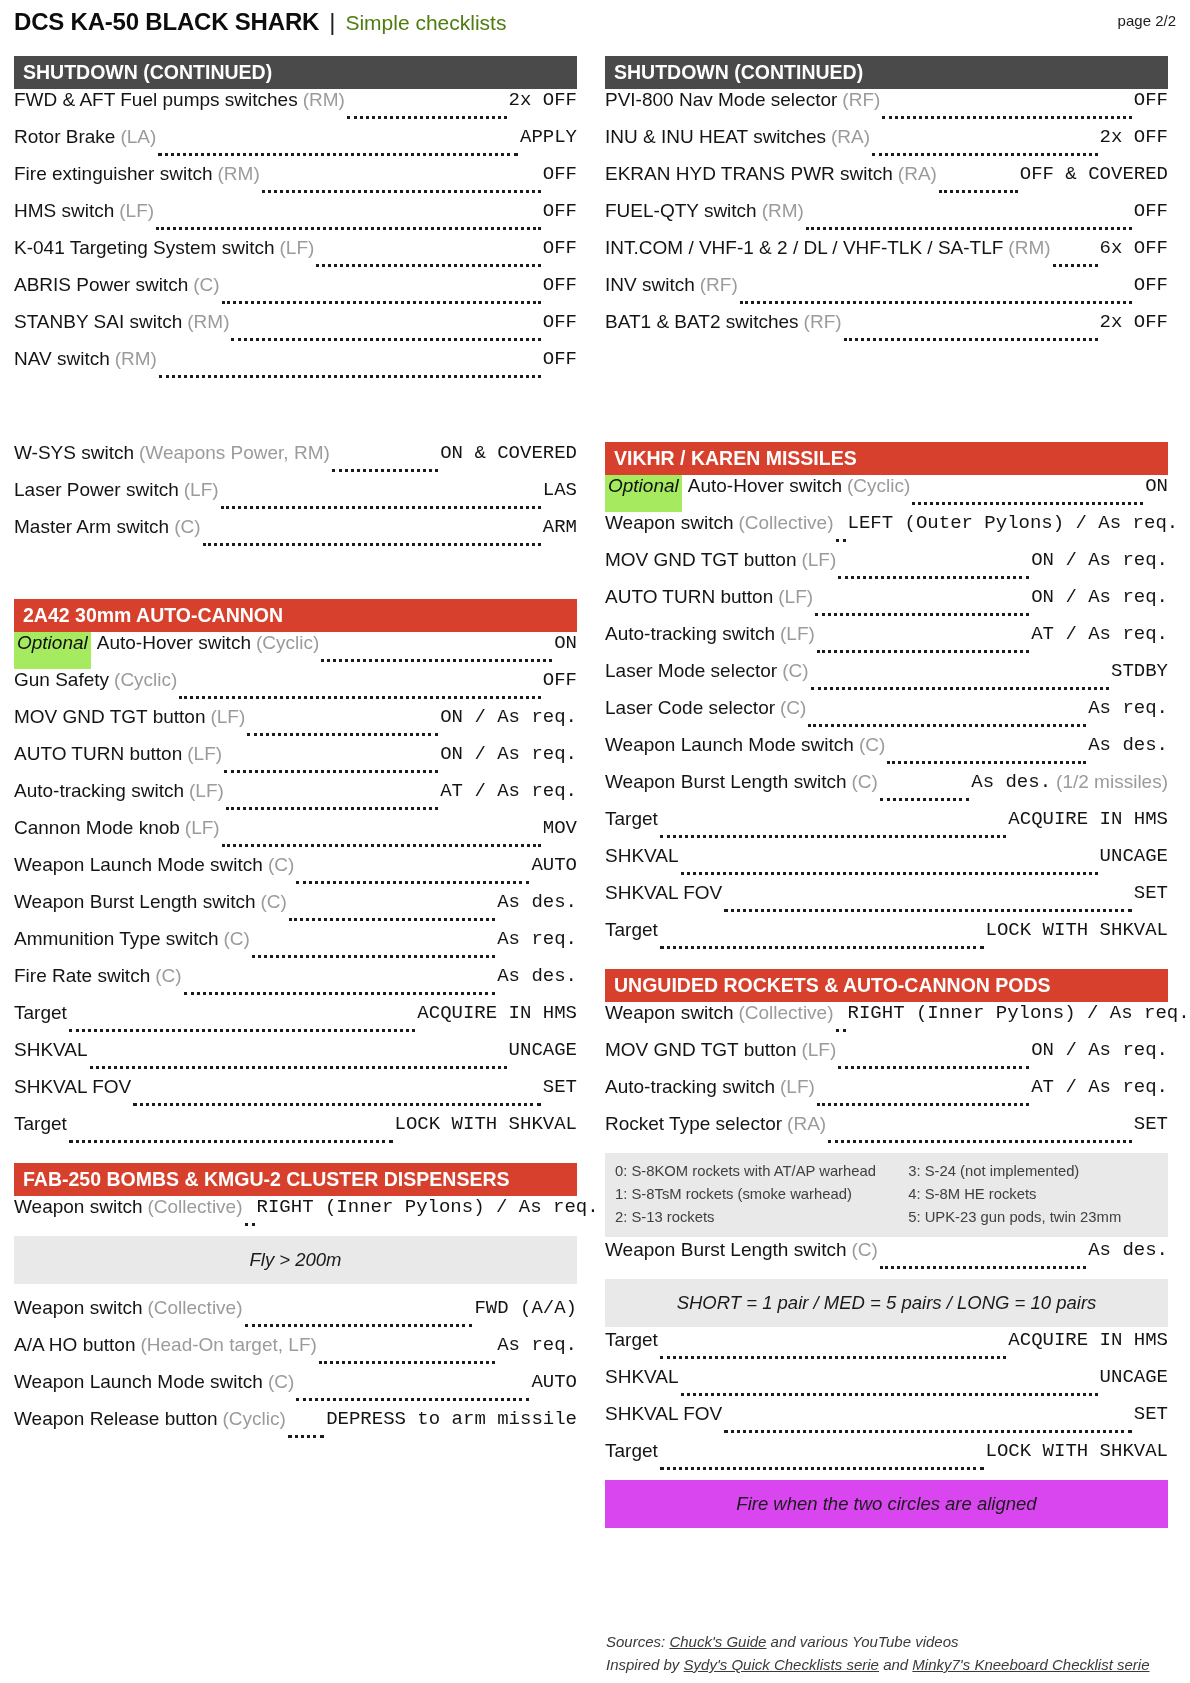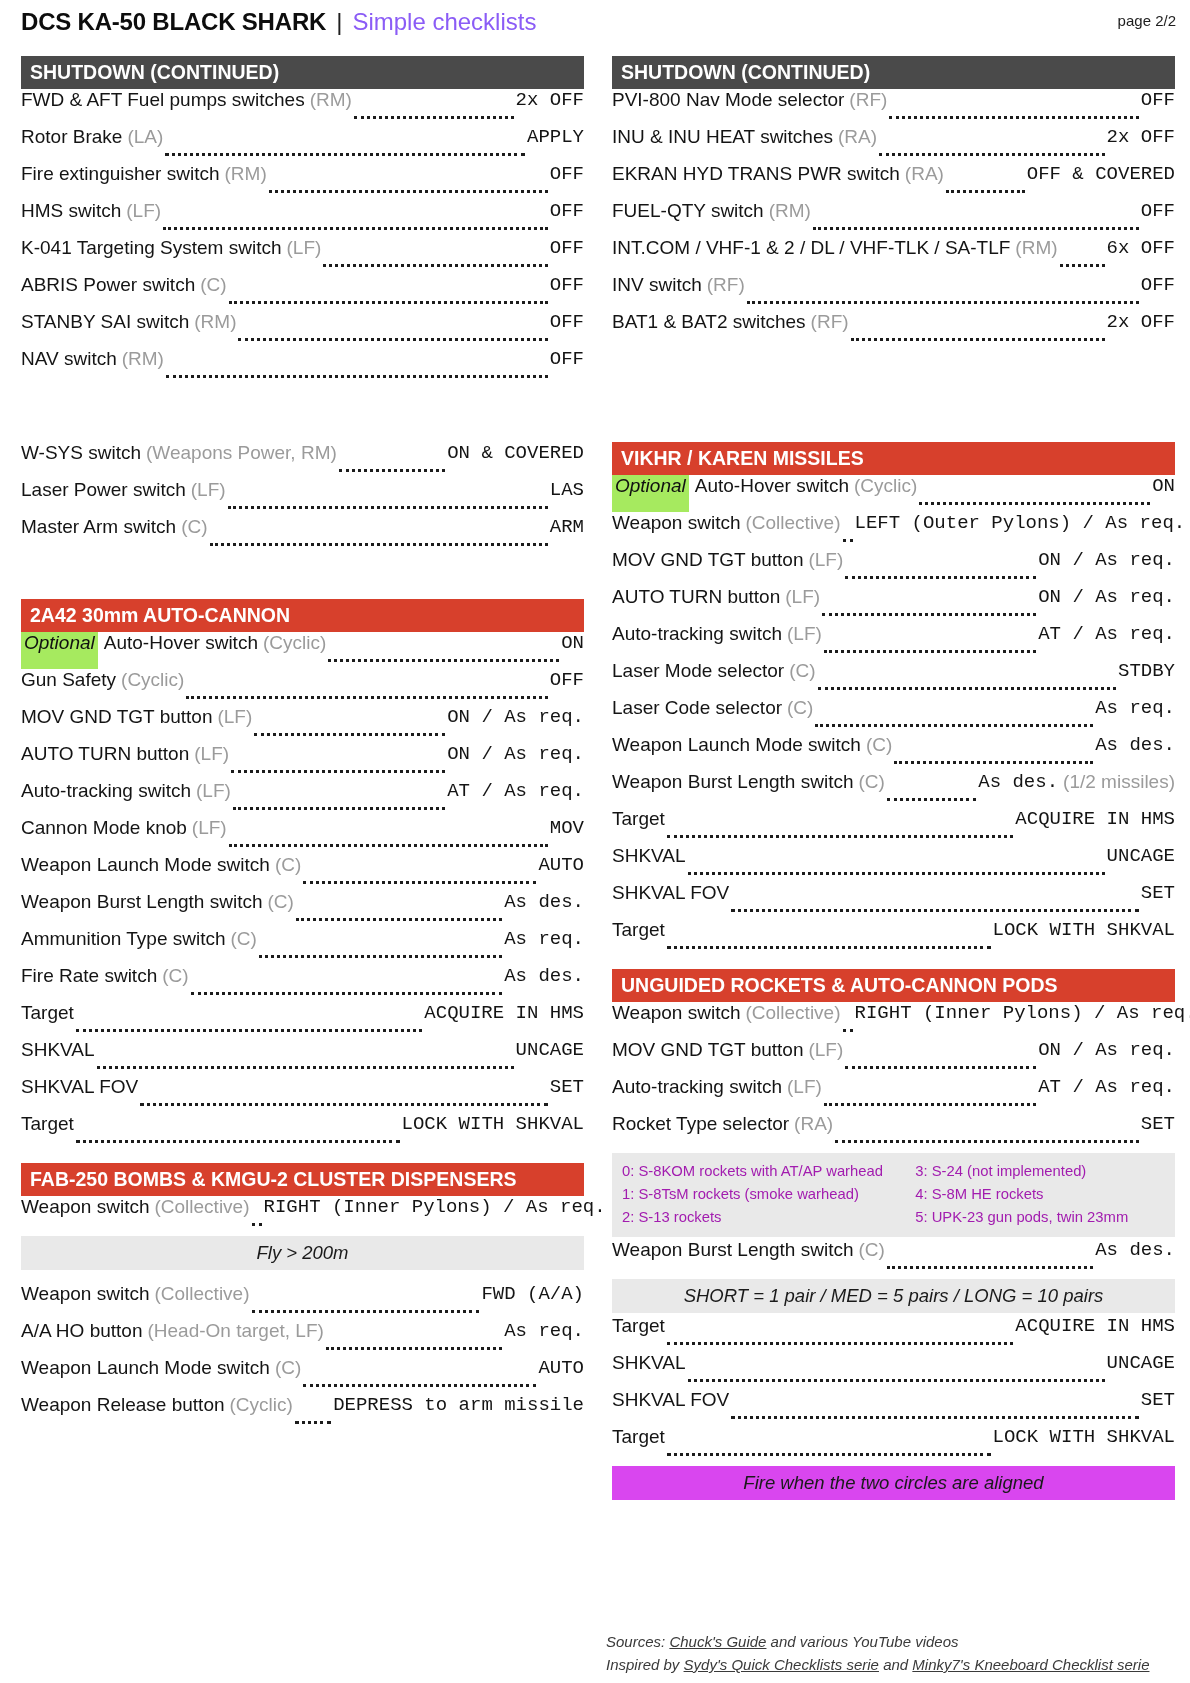--- a/index.html
+++ b/index.html
@@ -1,26 +1,26 @@
 <!DOCTYPE html>
 <html><head>
 <meta charset="utf-8">
 <style>
   html,body{margin:0;padding:0;}
   body{
     width:1190px;height:1683px;background:#ffffff;position:relative;overflow:hidden;
     font-family:"Liberation Sans","DejaVu Sans",sans-serif;color:#141414;
   }
-  .page{padding:8px 14px 0 21px;}
+  .page{padding:8px 14px 0 14px;}
   
   .doc-header{display:flex;justify-content:space-between;align-items:flex-start;}
   .title-wrap{display:flex;align-items:baseline;}
   .doc-title{font-size:24px;font-weight:bold;letter-spacing:-0.2px;color:#0d0d0d;}
   .title-sep{font-size:24px;font-weight:300;margin:0 10px;color:#1e1e1e;}
-  .doc-subtitle{font-size:24px;color:#8b5cf6;}
+  .doc-subtitle{font-size:21px;color:#4d7c0f;}
   .page-label{font-size:15px;color:#1e1e1e;margin-top:4px;}
   
   .cols{display:flex;gap:28px;margin-top:20px;}
   .col{width:563px;flex:none;}
   .section{margin-top:46px;}
   .section:first-child{margin-top:0;}
   .section.attached{margin-top:13px;}
   #col-left .section.sec-1{margin-top:57px;}
   #col-right .section.sec-1{margin-top:94px;}
   .section-header{
@@ -30,26 +30,26 @@
   
   .row{display:flex;height:37px;font-size:19px;color:#141414;}
   .row .lbl{white-space:nowrap;}
   .row .paren{color:#9b9b9b;margin-left:5px;white-space:nowrap;}
   .row .dots{flex:1 1 auto;min-width:10px;border-bottom:3px dotted #1c1c1c;margin:0 2px 7px 2px;}
   .row .val{white-space:nowrap;font-family:Liberation Mono, monospace;}
   .row .valparen{color:#9b9b9b;margin-left:5px;white-space:nowrap;}
   .opt{font-style:italic;padding:0 3px;margin-right:6px;background:#a6ea5f;color:#101010;}
   
   .note{
-    background:#e9e9e9;height:34px;margin:3px 0 2px 0;display:flex;align-items:center;justify-content:center;
+    background:#e9e9e9;height:48px;margin:3px 0 2px 0;display:flex;align-items:center;justify-content:center;
     font-size:18.5px;font-style:italic;color:#1a1a1a;
   }
   .note2{
     background:#e9e9e9;display:flex;padding:7px 10px 8px 10px;margin:3px 0 2px 0;
-    font-size:14.8px;line-height:23px;color:#a21caf;font-style:normal;
+    font-size:14.8px;line-height:23px;color:#404040;font-style:normal;
   }
   .note2 .c1{width:54%;}
   .note2 .c2{flex:1;}
   
   .footer{
     position:absolute;left:606px;top:1630px;font-size:15px;font-style:italic;color:#3a3a3a;line-height:23px;
   }
   .footer a{color:inherit;text-decoration:underline;cursor:pointer;}
 </style>
 </head>

